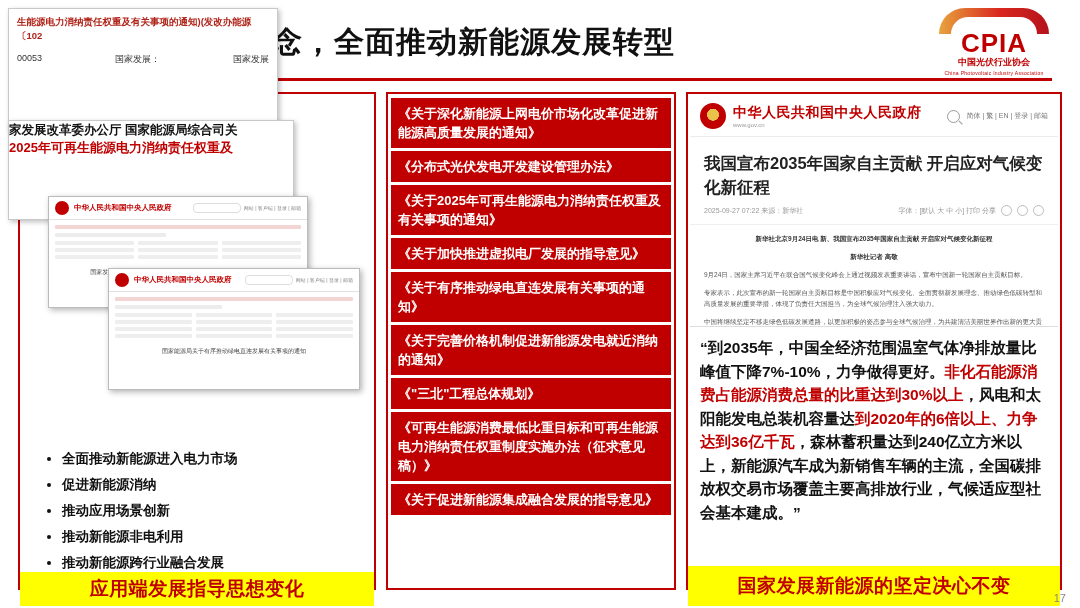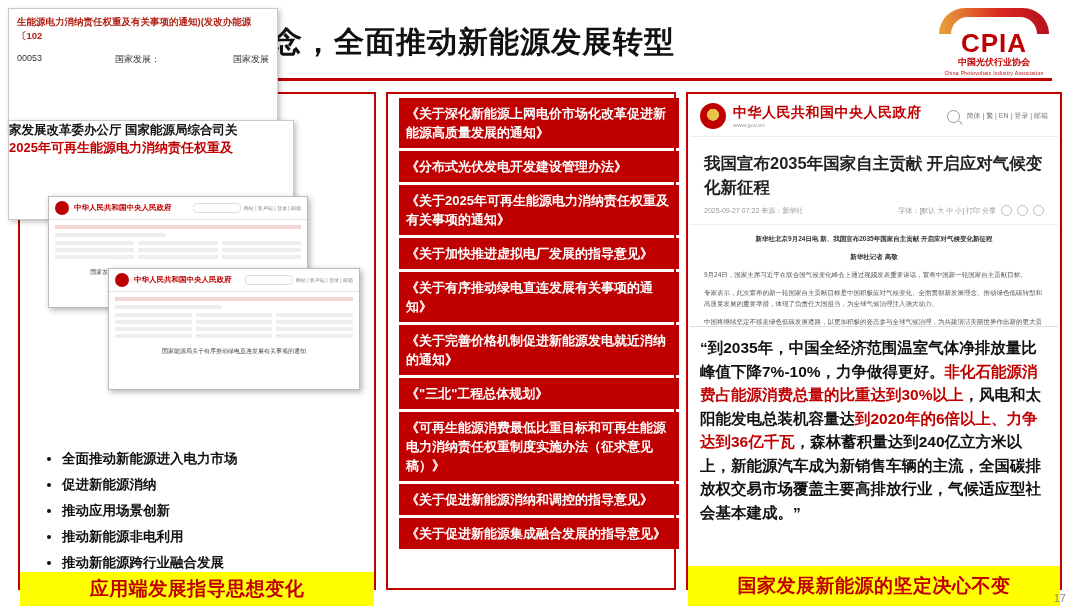--- a/index.html
+++ b/index.html
@@ -78,21 +78,21 @@
   
   .bullets{position:absolute;left:22px;top:430px;width:320px;}
   .bullets li{font-size:13.5px;color:#111;font-weight:bold;line-height:26px;}
   .left-banner{
     position:absolute;left:20px;bottom:2px;width:354px;height:34px;background:#ffff00;
     display:flex;align-items:center;justify-content:center;margin-top:24px;
   }
   .left-banner span{font-size:19px;font-weight:bold;color:#c00000;letter-spacing:.5px;}
 
   
-  .mid-list{position:absolute;left:396px;top:94px;width:286px;height:494px;padding:4px 3px;box-sizing:border-box;
+  .mid-list{position:absolute;left:388px;top:94px;width:286px;height:494px;padding:4px 3px;box-sizing:border-box;
     display:flex;flex-direction:column;gap:3px;}
   .mid-item{background:#c00000;color:#fff;font-size:13px;font-weight:bold;line-height:19px;
     padding:6px 7px;box-sizing:border-box;}
 
   
   .news{position:absolute;left:690px;top:96px;width:368px;height:230px;background:#fff;overflow:hidden;border-bottom:1px solid #ddd;}
   .news-head{display:flex;align-items:center;gap:7px;padding:7px 10px;border-bottom:1px solid #ececec;}
   .emblem{width:26px;height:26px;border-radius:50%;background:radial-gradient(circle at 50% 45%,#e8c24a 0 30%,#c00000 32% 100%);flex:none;}
   .gov-title{font-size:14px;color:#c00000;font-weight:bold;letter-spacing:.5px;}
   .gov-url{font-size:6px;color:#999;}
@@ -233,21 +233,20 @@
 <div class="panel panel-mid"></div>
 <div class="mid-list">
   <div class="mid-item">《关于深化新能源上网电价市场化改革促进新能源高质量发展的通知》</div>
   <div class="mid-item">《分布式光伏发电开发建设管理办法》</div>
   <div class="mid-item">《关于2025年可再生能源电力消纳责任权重及有关事项的通知》</div>
   <div class="mid-item">《关于加快推进虚拟电厂发展的指导意见》</div>
   <div class="mid-item">《关于有序推动绿电直连发展有关事项的通知》</div>
   <div class="mid-item">《关于完善价格机制促进新能源发电就近消纳的通知》</div>
   <div class="mid-item">《"三北"工程总体规划》</div>
   <div class="mid-item">《可再生能源消费最低比重目标和可再生能源电力消纳责任权重制度实施办法（征求意见稿）》</div>
-  <div class="mid-item">《关于促进新能源消纳和调控的指导意见》</div>
   <div class="mid-item">《关于促进新能源集成融合发展的指导意见》</div>
 </div>
 
 <div class="panel panel-right"></div>
 
 <div class="news">
   <div class="news-head">
     <div class="emblem"></div>
     <div>
       <div class="gov-title">中华人民共和国中央人民政府</div>

